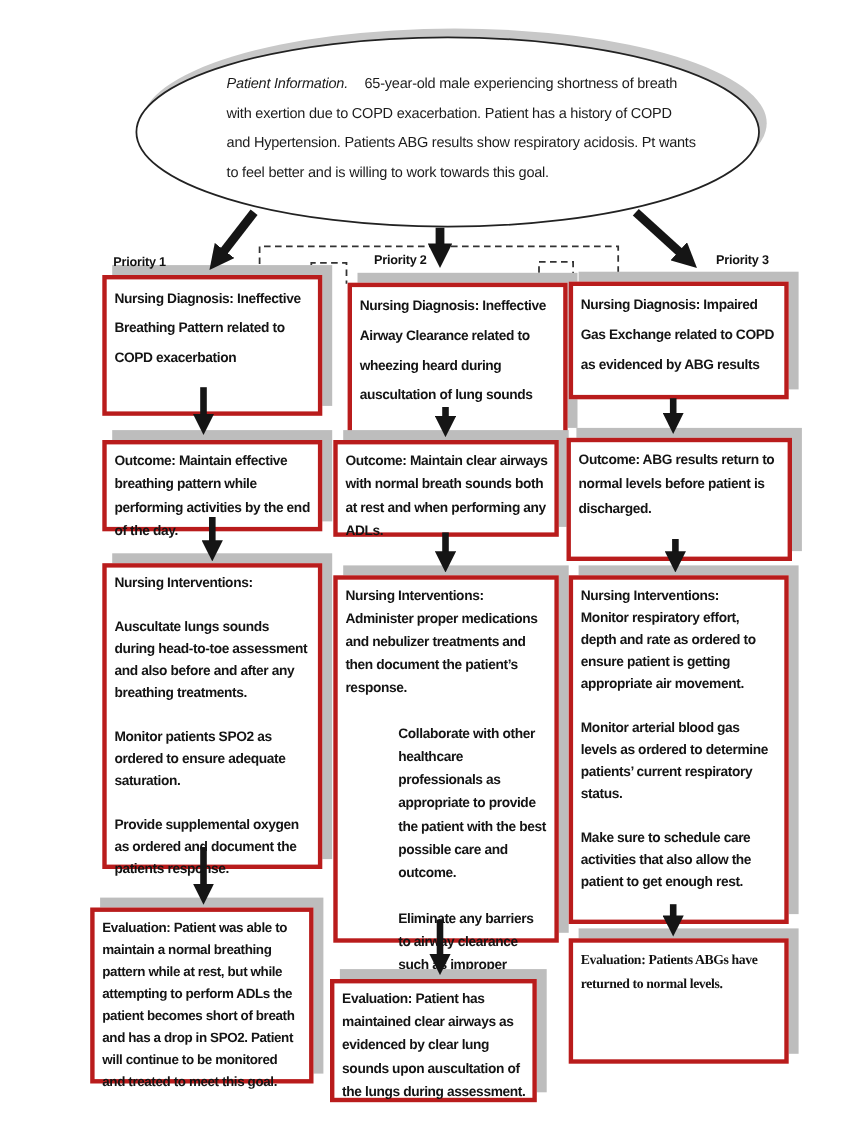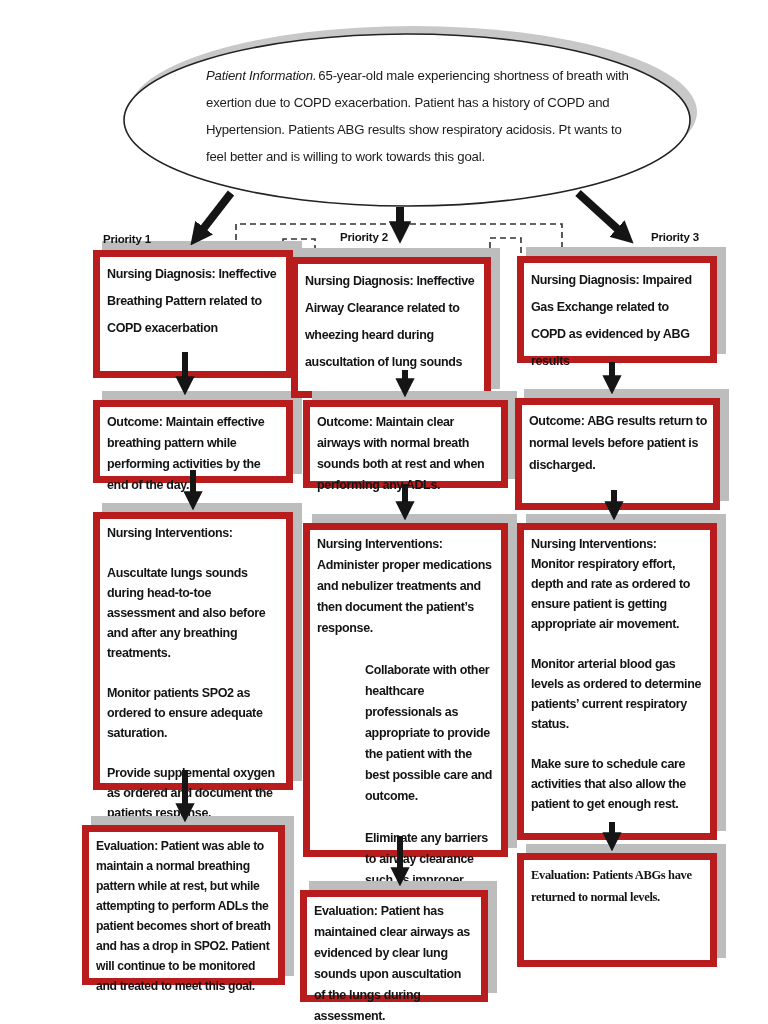--- a/index.html
+++ b/index.html
@@ -8,38 +8,38 @@
     font-family:"Liberation Sans", sans-serif;color:#151515;
   }
   svg.layer{position:absolute;left:0;top:0;pointer-events:none;}
   #bg-layer{z-index:1;}
   #arrow-layer{z-index:6;}
 
   .ellipse-text{
     position:absolute;left:206px;top:62px;width:428px;z-index:3;
     font-size:13.2px;line-height:27px;letter-spacing:-0.2px;color:#1c1c1c;
   }
-  .ellipse-text .lbl{font-style:italic;margin-right:2px;}
+  .ellipse-text .lbl{font-style:italic;margin-right:15px;}
 
   .priority-label{
     position:absolute;z-index:4;font-size:11.5px;font-weight:bold;letter-spacing:-0.2px;color:#111;
   }
 
   .nbox{
-    position:absolute;z-index:3;background:#ffffff;border:7px solid #b91c1c;
+    position:absolute;z-index:3;background:#ffffff;border:4px solid #b91c1c;
     box-shadow:9px -9px 0 0 #bdbdbd;
     font-weight:bold;font-size:12.5px;letter-spacing:-0.35px;color:#141414;
     padding:4px 6px 0 7px;box-sizing:border-box;
   }
   .b-diag1{left:93px;top:250px;width:200px;height:128px;line-height:27px;}
   .b-out1 {left:93px;top:400px;width:200px;height:83px;line-height:21px;padding-top:5px;}
   .b-int1 {left:93px;top:512px;width:200px;height:278px;line-height:20px;}
   .b-eval1{left:82px;top:825px;width:203px;height:160px;line-height:20px;font-size:12.2px;}
 
-  .b-diag2{left:291px;top:257px;width:200px;height:141px;line-height:27px;}
+  .b-diag2{left:316px;top:257px;width:200px;height:141px;line-height:27px;}
   .b-out2 {left:303px;top:400px;width:205px;height:88px;line-height:21px;padding-top:5px;}
   .b-int2 {left:303px;top:523px;width:205px;height:334px;line-height:21px;}
   .b-eval2{left:300px;top:890px;width:188px;height:112px;line-height:21px;}
 
   .b-diag3{left:517px;top:256px;width:200px;height:107px;line-height:27px;}
   .b-out3 {left:515px;top:398px;width:205px;height:112px;line-height:22px;padding-top:5px;}
   .b-int3 {left:517px;top:523px;width:200px;height:317px;line-height:20px;}
   .b-eval3{left:517px;top:853px;width:200px;height:114px;line-height:22px;font-family:Liberation Serif, serif;}
 
   .nbox p{margin:0;}

